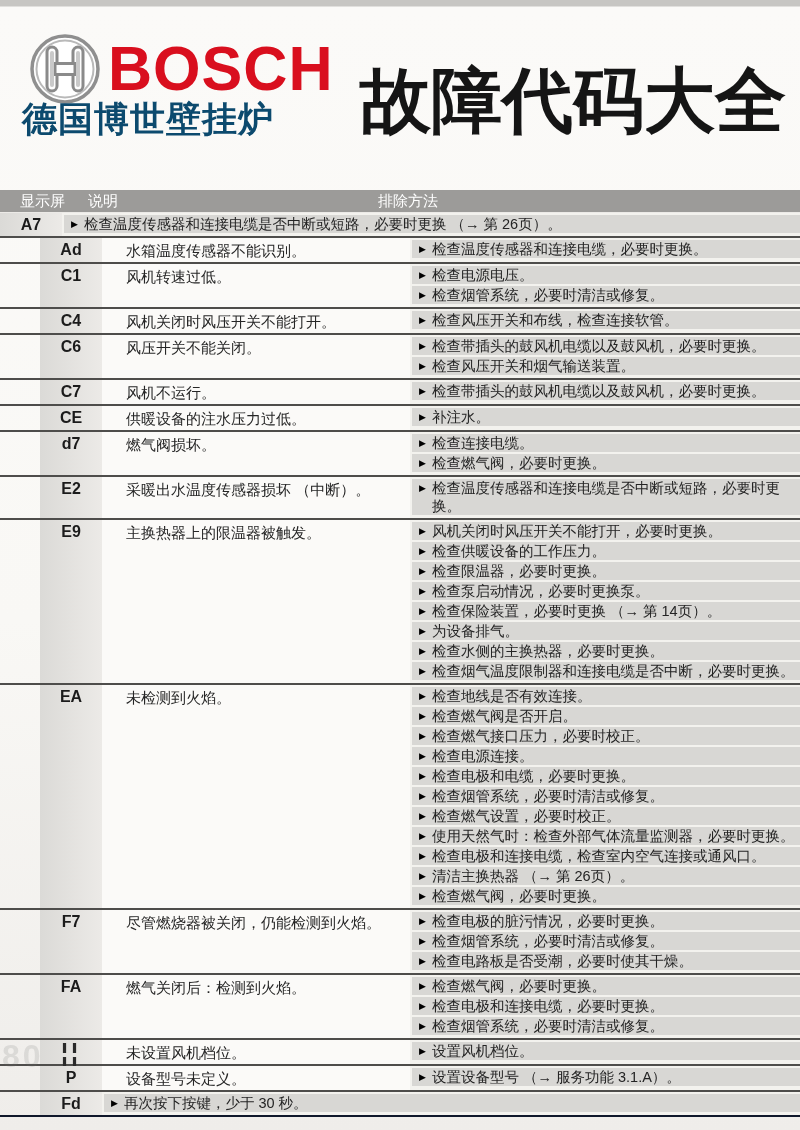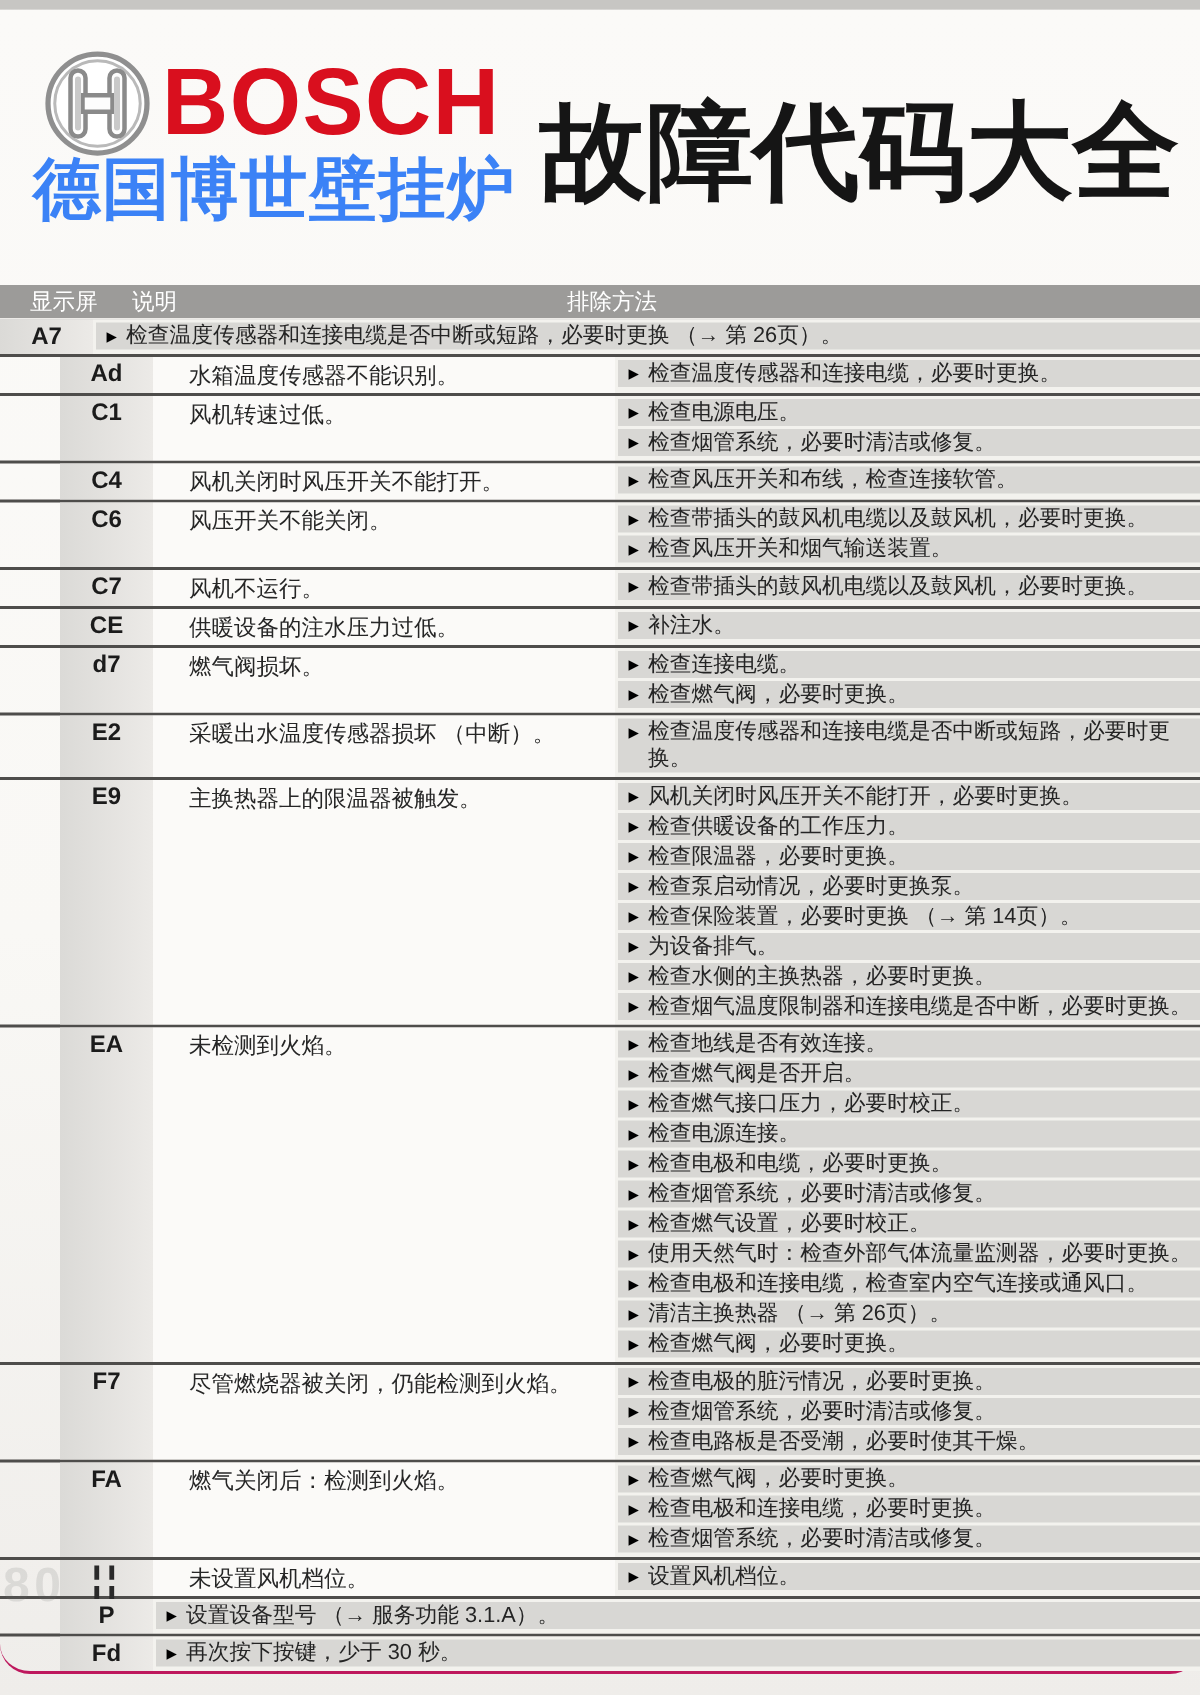--- a/index.html
+++ b/index.html
@@ -11,29 +11,29 @@
   }
   
   .doc-header{position:absolute;top:0;left:0;width:800px;height:188px;padding-left:20px;}
   .emblem{position:absolute;left:28px;top:32px;width:74px;height:74px;}
   .bosch-word{
     position:absolute;left:108px;top:32px;font-size:63px;font-weight:800;
     color:#d90f1e;letter-spacing:1px;transform:scaleX(.97);transform-origin:left;
     white-space:nowrap;
   }
   .brand-sub{
-    position:absolute;left:22px;top:96px;font-size:45px;font-weight:900;
-    color:#3b82f6;letter-spacing:1px;white-space:nowrap;
+    position:absolute;left:22px;top:96px;font-size:35px;font-weight:900;
+    color:#0c4a6e;letter-spacing:1px;white-space:nowrap;
   }
   .doc-title{
     position:absolute;left:360px;top:54px;margin:0;font-size:71px;font-weight:600;
     color:#151515;letter-spacing:0;white-space:nowrap;
   }
   
-  .fault-table{position:absolute;top:190px;left:0;width:800px;border-bottom:2px solid #be185d;border-radius:20px;}
+  .fault-table{position:absolute;top:190px;left:0;width:800px;border-bottom:2px solid #0f172a;}
   .t-header{
     display:flex;align-items:center;height:22px;background:#9c9b99;color:#fff;
     font-size:15px;border-bottom:1px solid #eceae7;
   }
   .th-code{width:68px;padding-left:20px;box-sizing:content-box;}
   .th-desc{width:282px;}
   .th-remedy{flex:1;padding-left:8px;}
   .row{display:flex;align-items:stretch;}
   .row + .row{border-top:2px solid #4e4d4b;padding-left:40px;}
   .cell-code{
@@ -328,20 +328,21 @@
     <div class="cell-methods">
           <div class="method">
             <span class="bullet">▶</span>
             <span class="mtext">设置风机档位。</span>
           </div>
         </div>
   </div>
 
   <div class="row">
     <div class="cell-code">P</div>
+    <div class="cell-desc">设备型号未定义。</div>
     <div class="cell-methods">
           <div class="method">
             <span class="bullet">▶</span>
             <span class="mtext">设置设备型号 （→ 服务功能 3.1.A）。</span>
           </div>
         </div>
   </div>
 
   <div class="row">
     <div class="cell-code">Fd</div>

